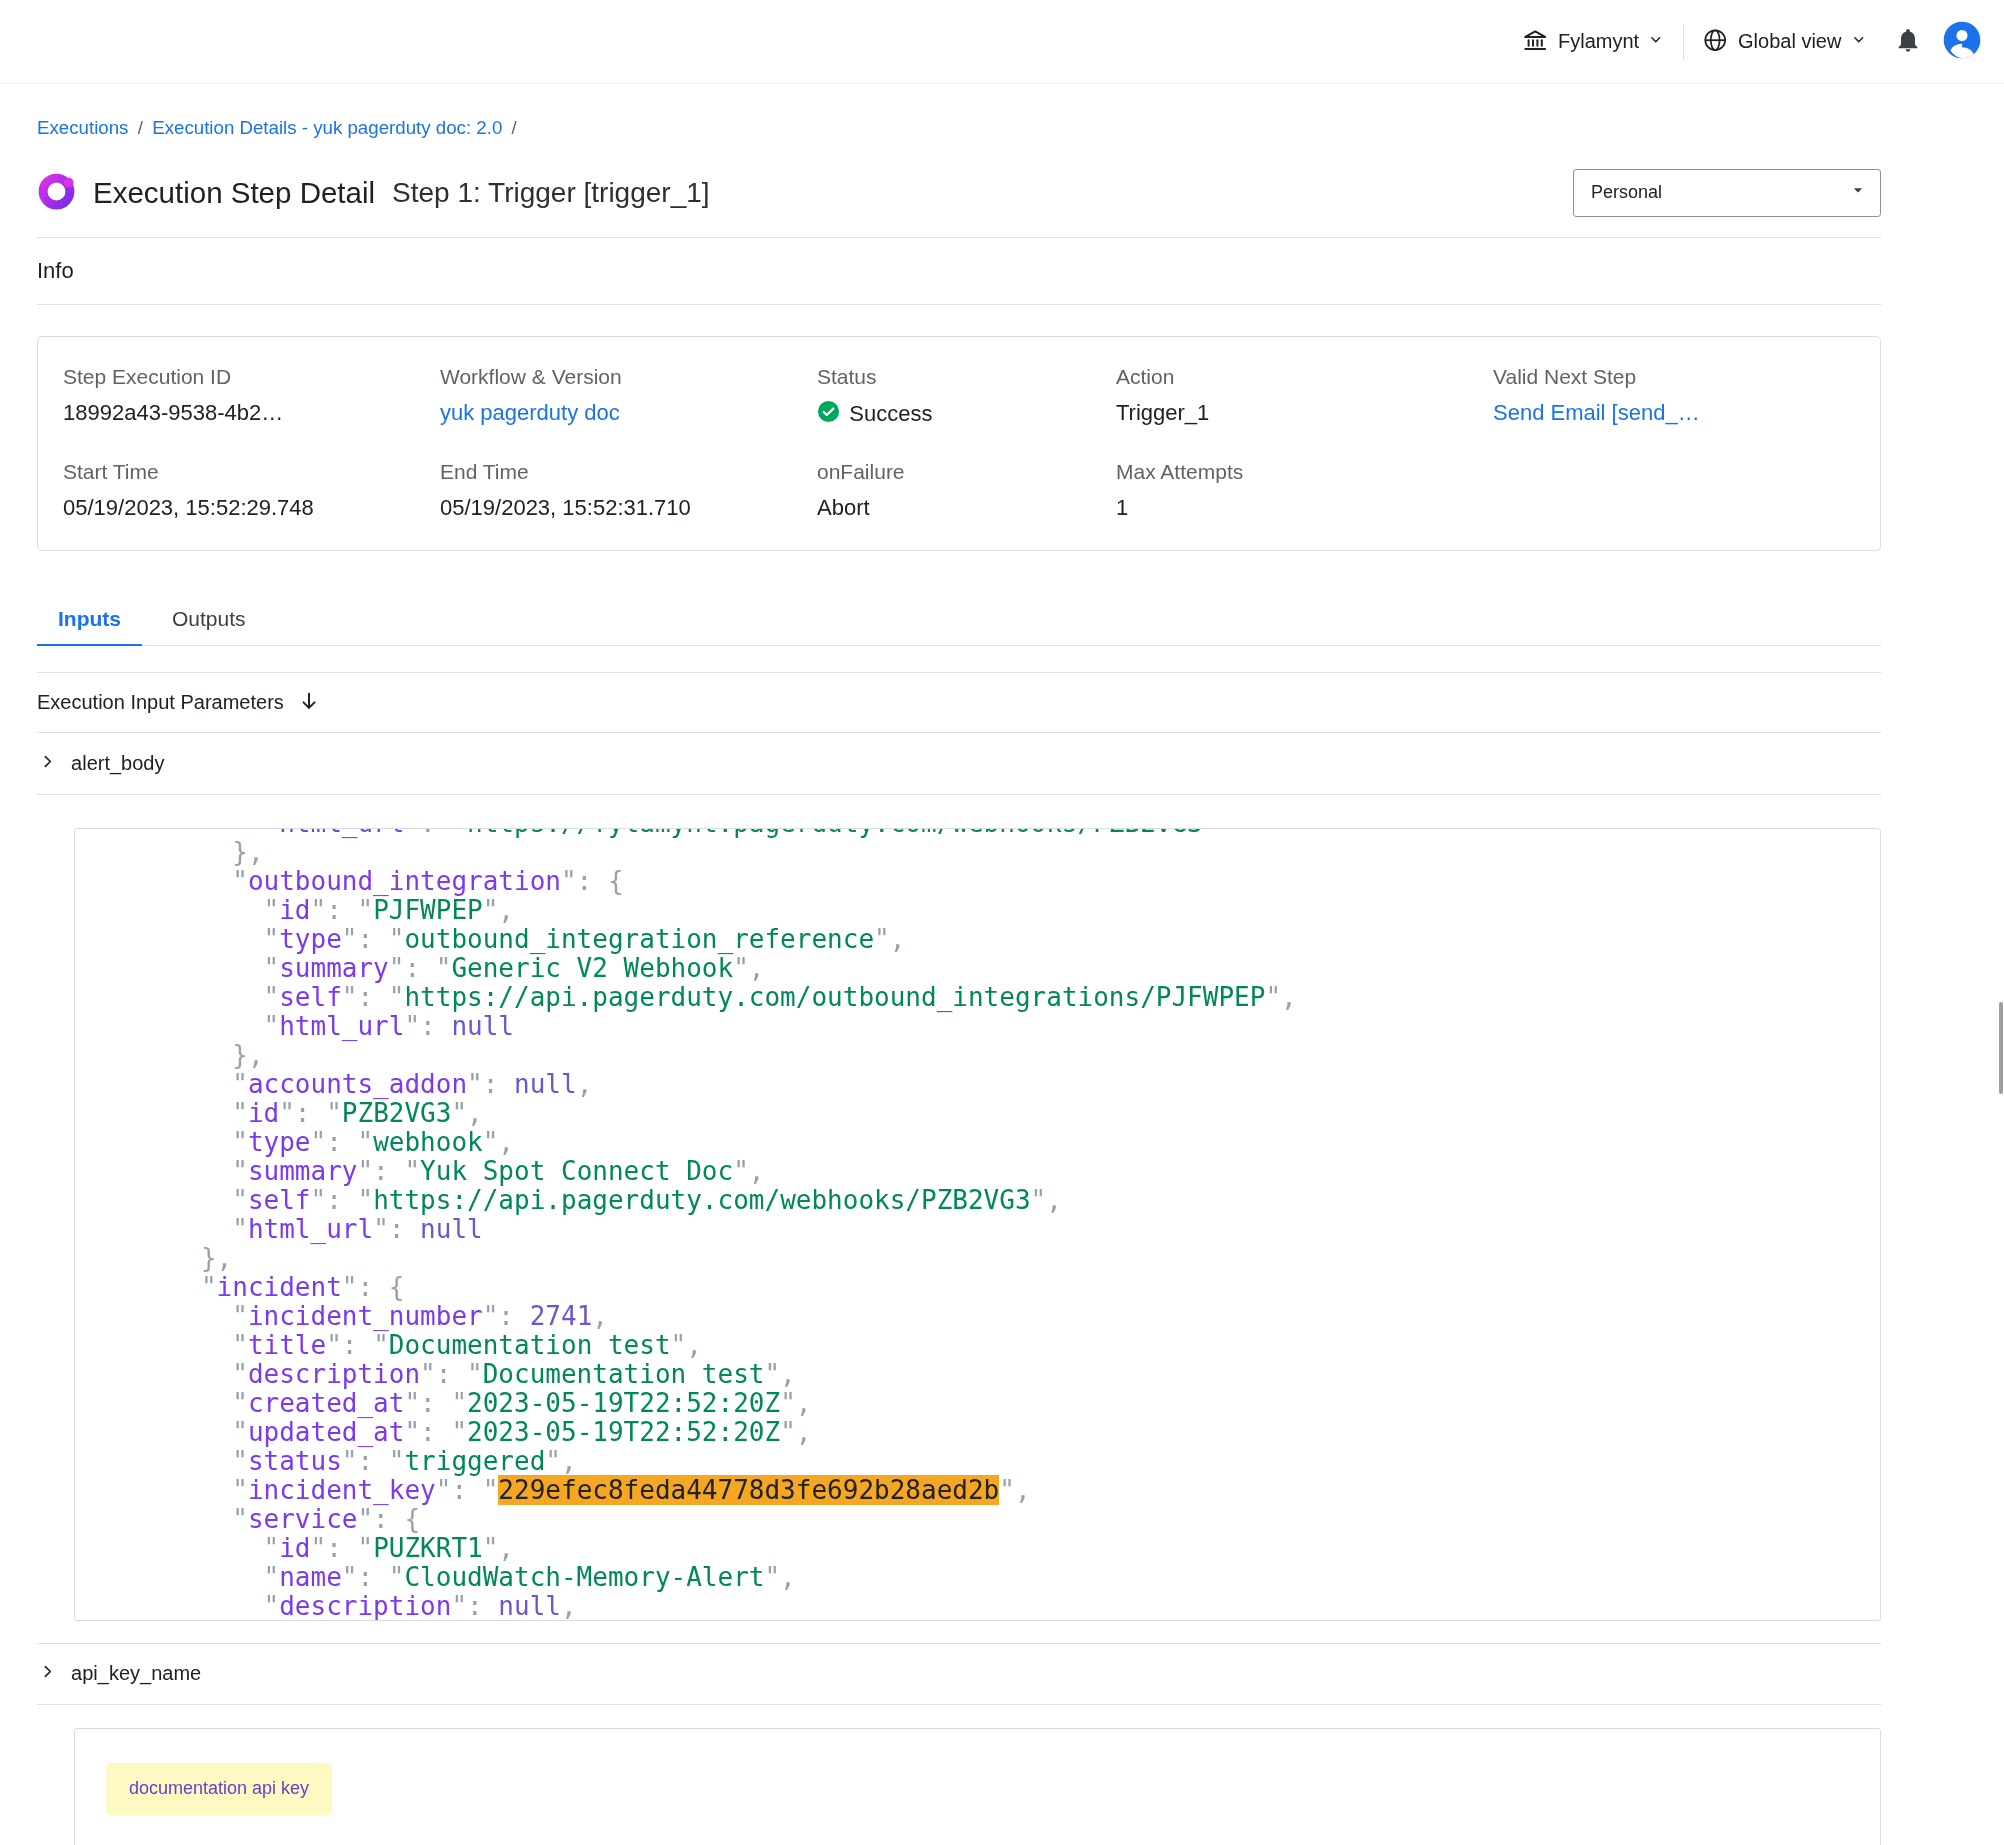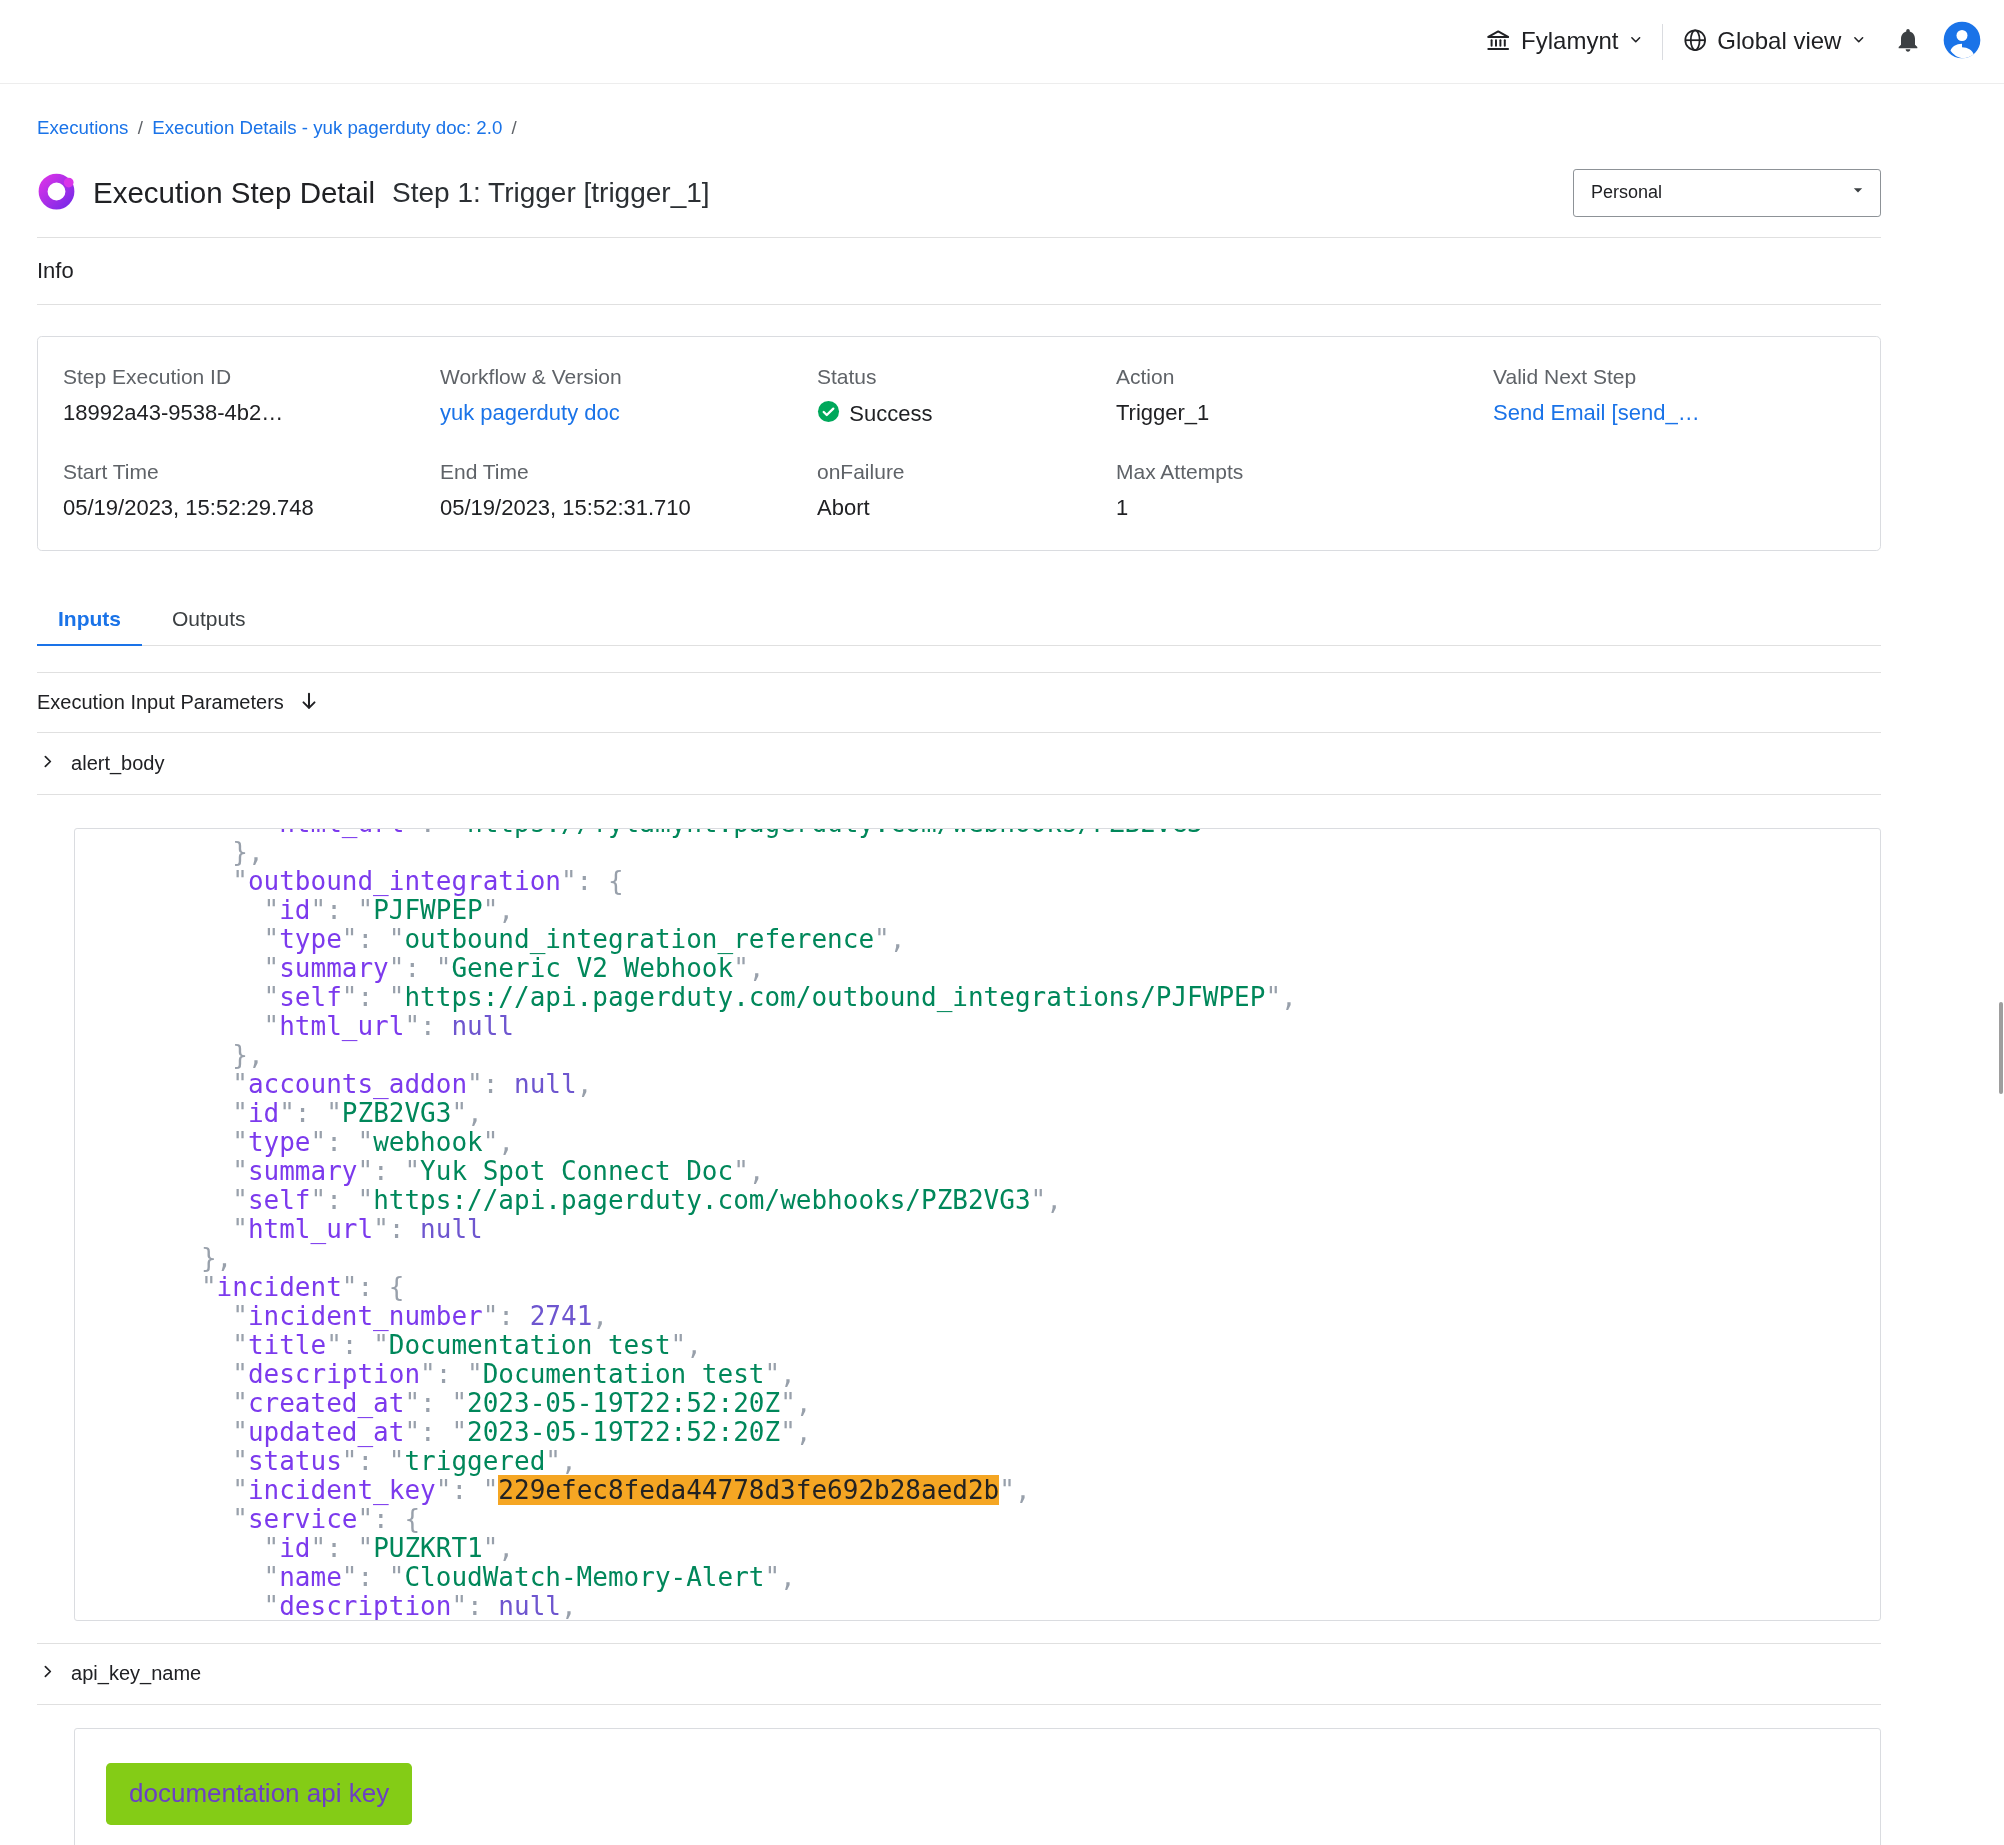--- a/index.html
+++ b/index.html
@@ -5,21 +5,21 @@
   * { box-sizing: border-box; margin: 0; padding: 0; }
   html,body { background:#fff; }
   body {
     width:2005px; height:1846px; position:relative; overflow:hidden;
     font-family:"Liberation Sans","DejaVu Sans",sans-serif; color:#202124;
   }
 
   
   .topbar { height:84px; border-bottom:0.8px solid #ededed; display:flex; align-items:center; justify-content:flex-end; padding-right:23px; }
   .topbar-group { display:flex; align-items:center; gap:9.3px; cursor:pointer; padding:0 7.8px; }
-  .topbar-label { font-size:24px; color:#202124; }
+  .topbar-label { font-size:20px; color:#202124; }
   .topbar-divider { width:0.8px; height:36px; background:#dadce0; margin:0 11px; }
   .icon-btn { background:none; border:none; margin-left:20px; display:flex; align-items:center; cursor:pointer; }
 
   
   .page { padding:0 124px 0 37px; }
 
   .breadcrumb { padding-top:33px; font-size:18.7px; display:flex; gap:9.3px; }
   .crumb-link { color:#1a73e8; text-decoration:none; }
   .crumb-sep { color:#5f6368; }
 
@@ -61,21 +61,21 @@
   .cl { white-space:pre; }
   .tk-pu { color:#98a0ab; }
   .tk-ke { color:#7c3aed; }
   .tk-st { color:#00875a; }
   .tk-nu { color:#6e56cf; }
   .tk-nl { color:#6e56cf; }
   .tk-hl { background:#f5a623; color:#222; }
 
   
   .value-box { margin:23px 0 0 37px; border:0.8px solid #dadce0; border-radius:3.1px; padding:34px 31px; }
-  .chip { display:inline-block; background:#84cc16; border-radius:4.7px; padding:15.5px 23px; font-size:26px; color:#6c40c4; }
+  .chip { display:inline-block; background:#fef9c3; border-radius:4.7px; padding:15.5px 23px; font-size:18px; color:#6c40c4; }
 
   .row-gap-top { margin-top:22px; }
 
   .scroll-thumb { position:absolute; right:1.6px; top:1002px; width:4.7px; height:92px; background:#9e9e9e; border-radius:2.3px; }
 </style>
 </head>
 <body>
 
 <header class="topbar">
   <div class="topbar-group">

